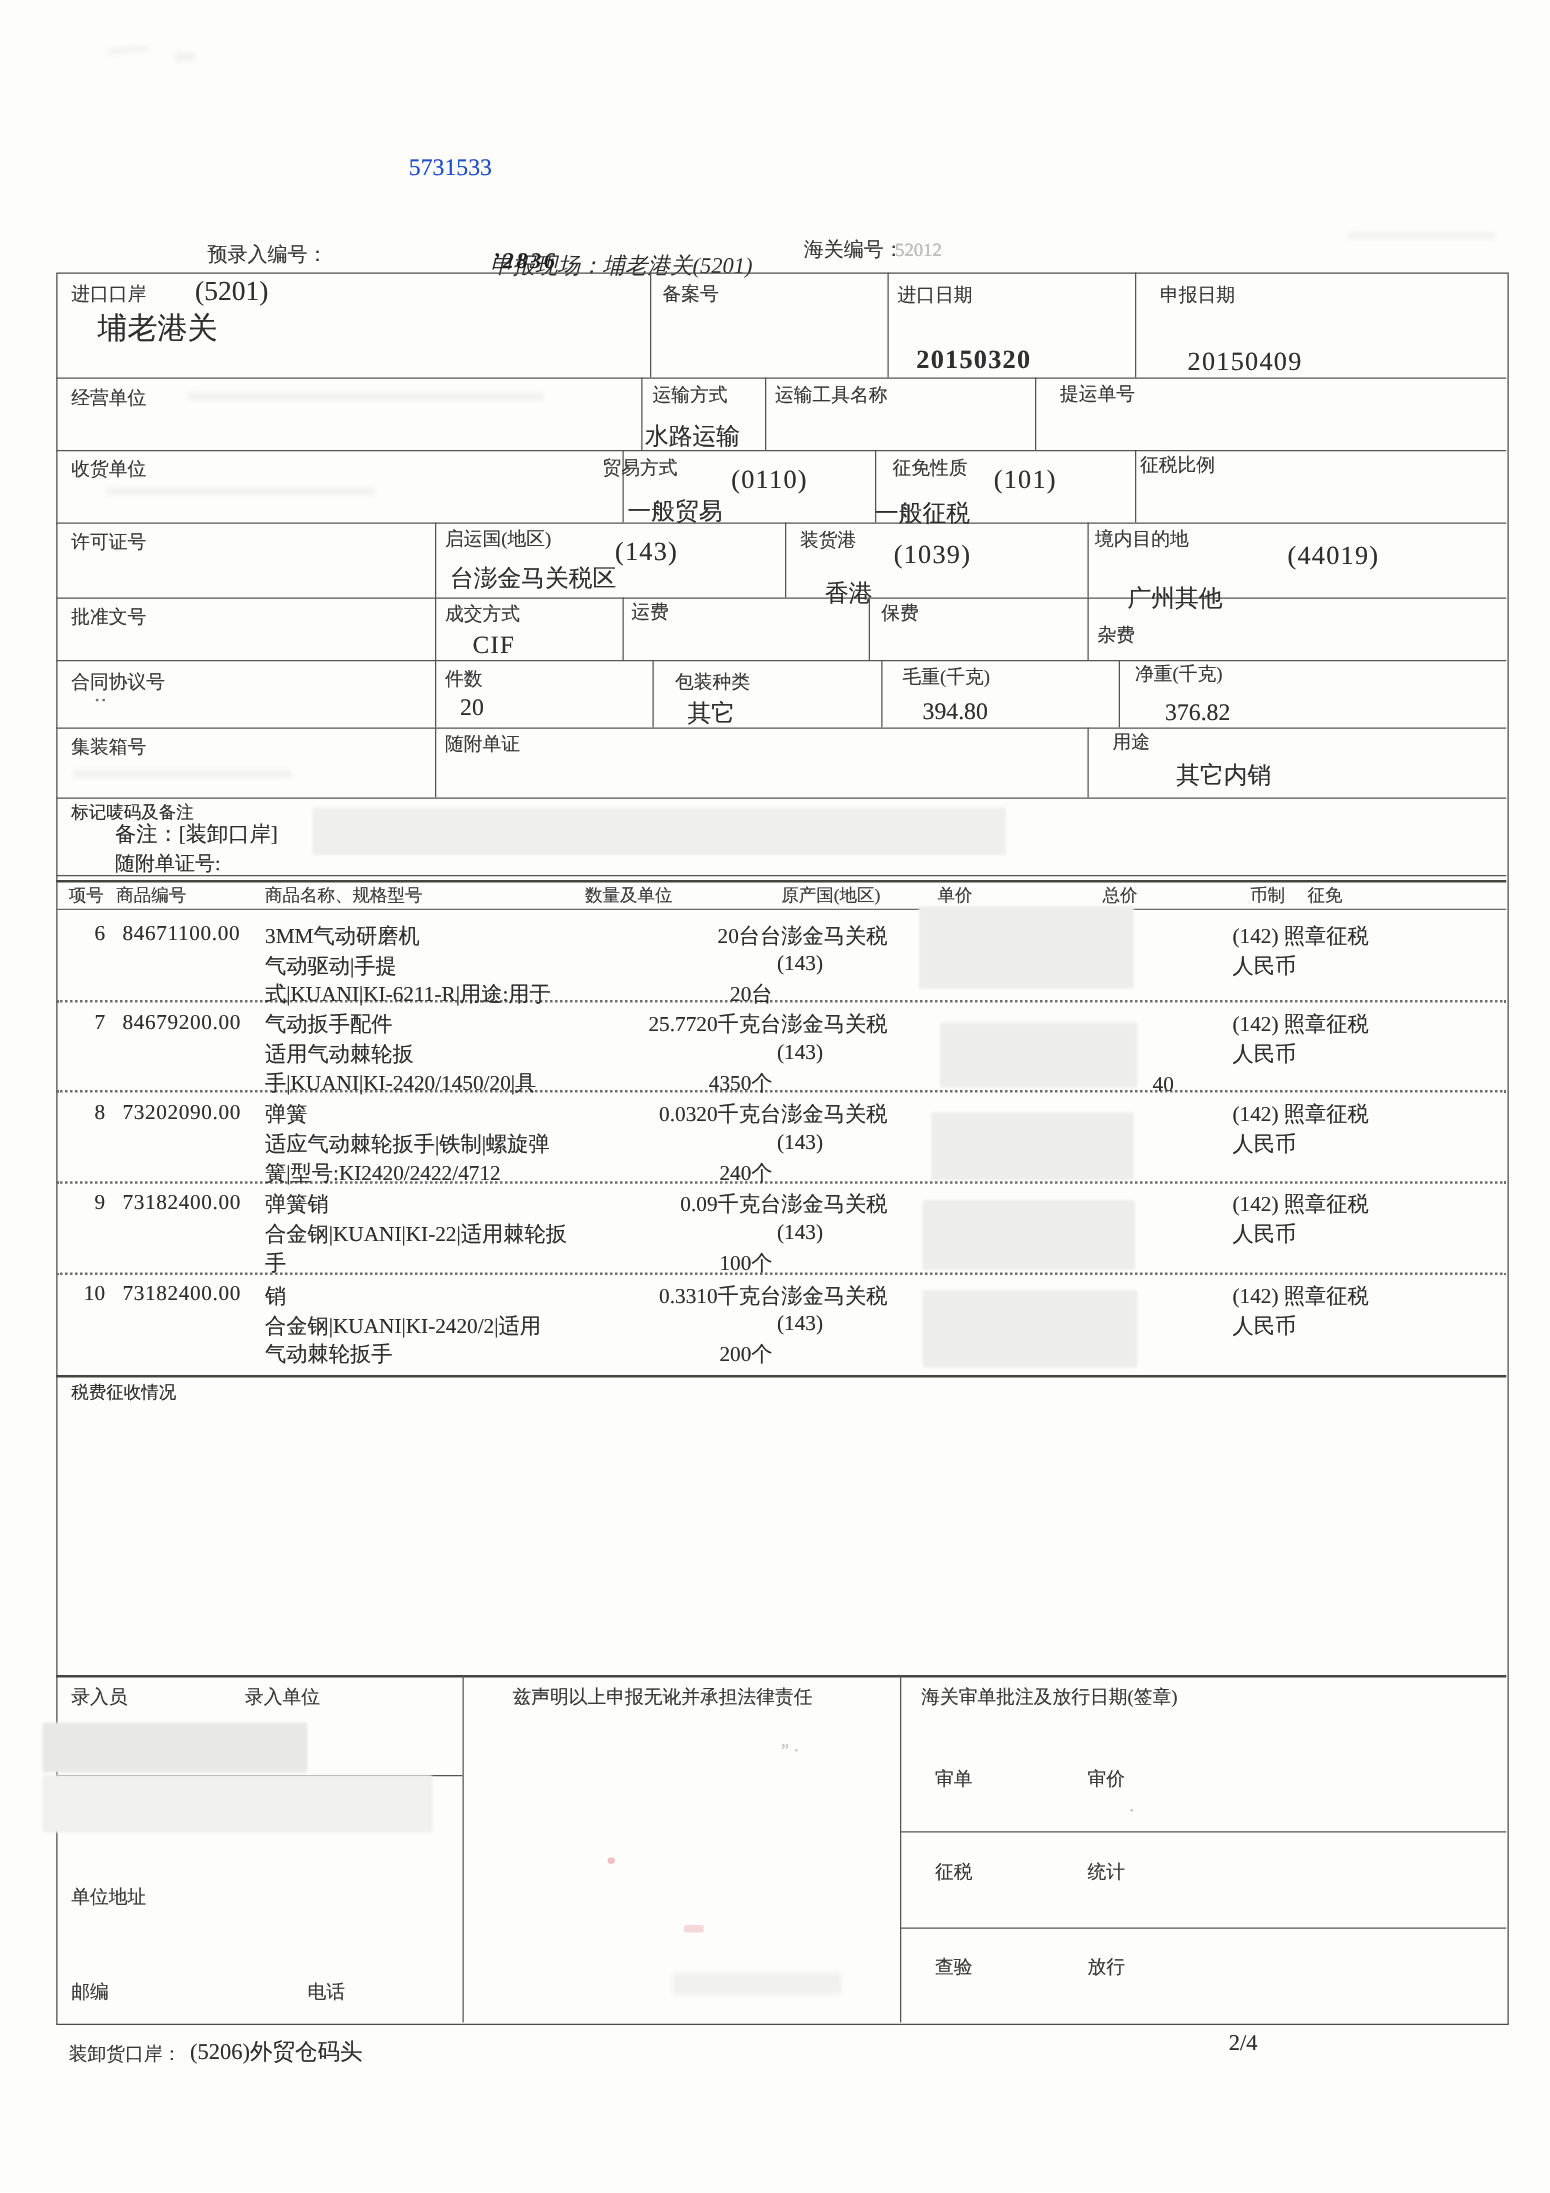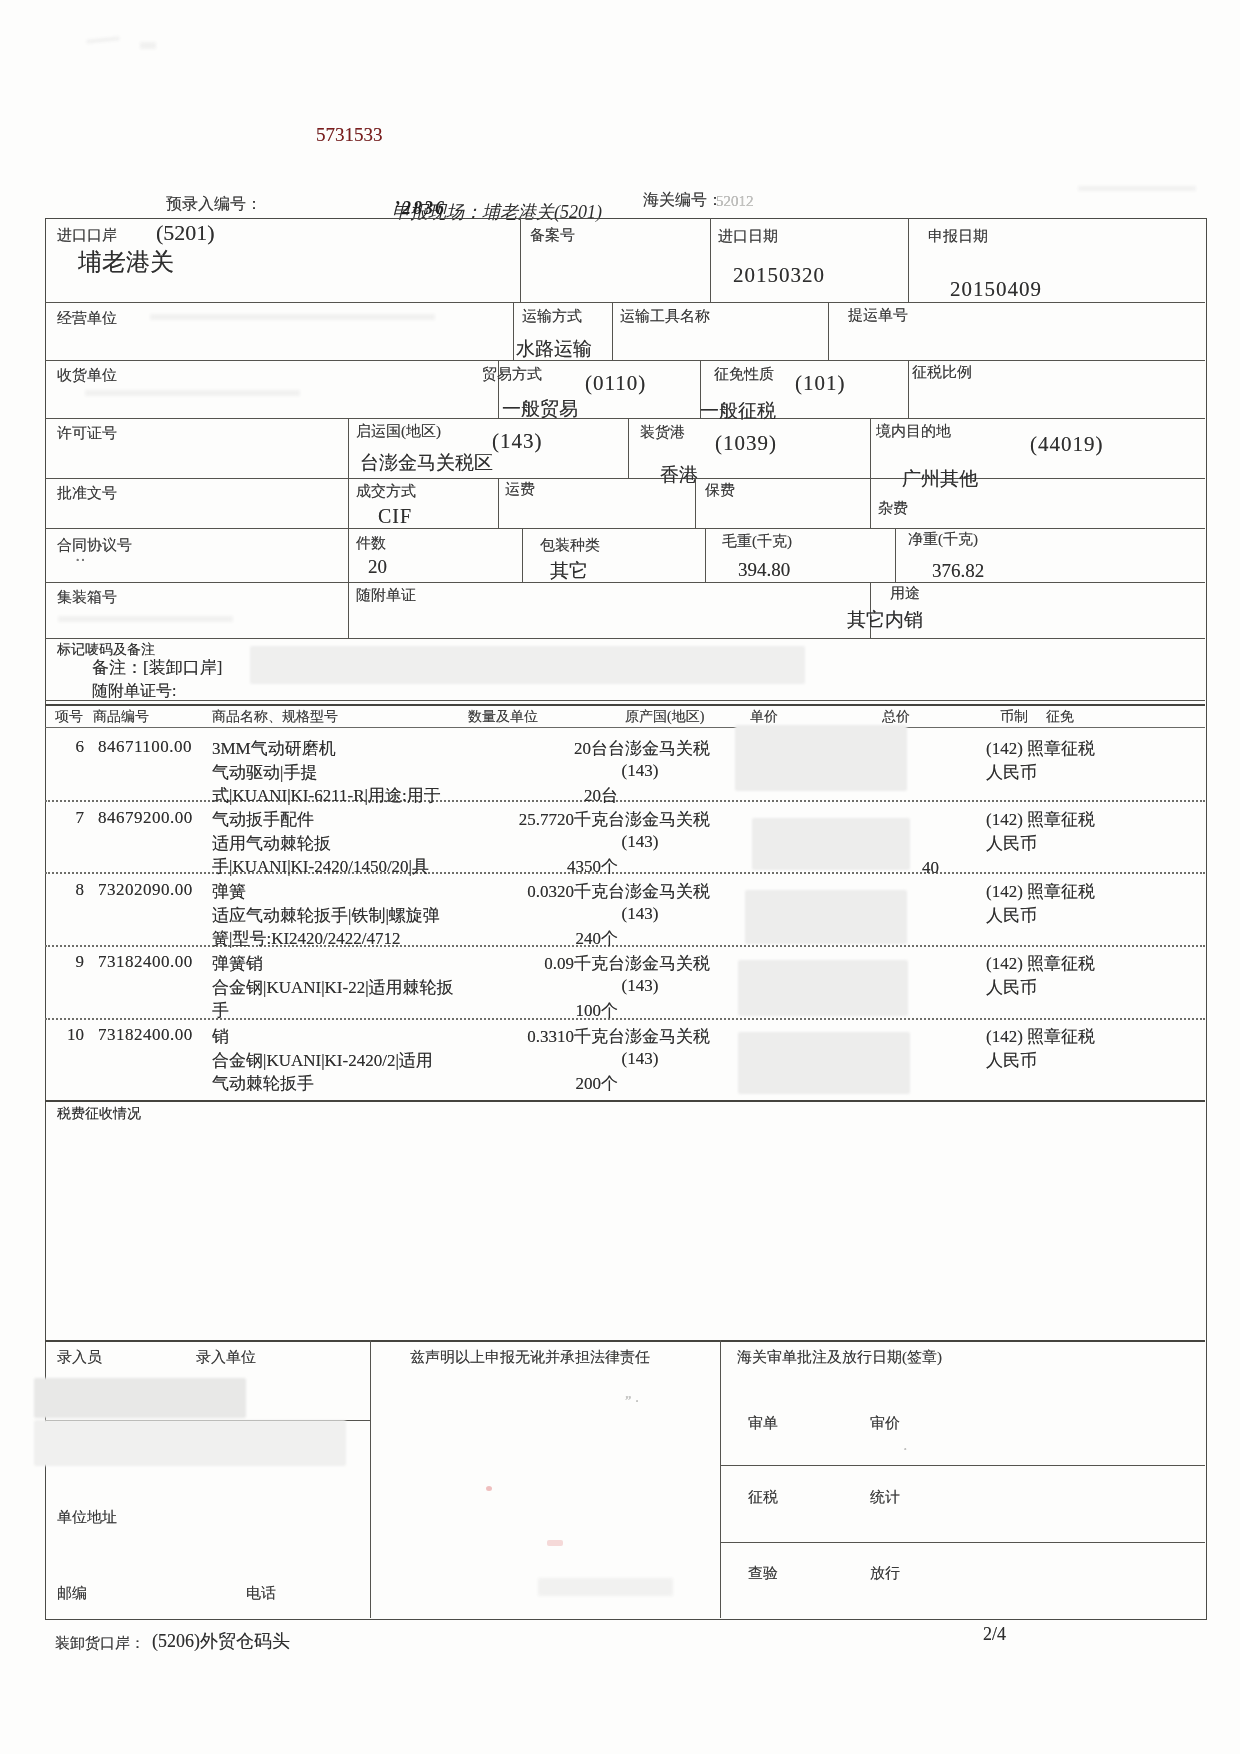--- a/index.html
+++ b/index.html
@@ -34,21 +34,21 @@
 </style>
 </head>
 <body>
 
 <div id="page">
 
   <div class="rdl" style="left:86px;top:38px;width:34px;height:4px;transform:rotate(-6deg);"></div>
   <div class="rdl" style="left:140px;top:42px;width:16px;height:7px;"></div>
   <div class="rdl" style="left:1078px;top:186px;width:118px;height:5px;"></div>
 
-  <div class="t" style="left:316px;top:124px;font-size:19px;color:#7f1d1d;filter:blur(.4px);">5731533</div>
+  <div class="t" style="left:327px;top:124px;font-size:19px;color:#1d4ed8;filter:blur(.4px);">5731533</div>
 
   <div class="t lbl" style="left:166px;top:194px;font-size:16px;">预录入编号：</div>
   <div class="t lbl" style="left:643px;top:190px;font-size:16px;">海关编号：</div>
   <div class="t" style="left:716px;top:193px;font-size:15px;color:#c2c2bf;">52012</div>
   <div class="stamp" style="left:392px;top:200px;">
     <span>申报现场：埔老港关(5201)</span>
     <b>’2836</b>
   </div>
 
   <div class="box" style="left:45px;top:218px;width:1160px;height:1400px;"></div>
@@ -97,21 +97,21 @@
   <div class="vl" style="left:348px;top:582px;height:56px;"></div>
   <div class="vl" style="left:870px;top:582px;height:56px;"></div>
   <div class="vl" style="left:370px;top:1340px;height:278px;"></div>
   <div class="vl" style="left:720px;top:1340px;height:278px;"></div>
 
   <div class="t lbl" style="left:57px;top:226px;">进口口岸</div>
   <div class="t" style="left:156px;top:220px;font-size:22px;">(5201)</div>
   <div class="t" style="left:78px;top:246px;font-size:24px;">埔老港关</div>
   <div class="t lbl" style="left:530px;top:226px;">备案号</div>
   <div class="t lbl" style="left:718px;top:227px;">进口日期</div>
-  <div class="t num" style="left:733px;top:263px;">20150320</div>
+  <div class="t num" style="left:733px;top:275px;font-weight:bold;">20150320</div>
   <div class="t lbl" style="left:928px;top:227px;">申报日期</div>
   <div class="t num" style="left:950px;top:277px;">20150409</div>
 
   <div class="t lbl" style="left:57px;top:309px;">经营单位</div>
   <div class="rdl" style="left:150px;top:314px;width:285px;height:6px;"></div>
   <div class="t lbl" style="left:522px;top:307px;">运输方式</div>
   <div class="t val" style="left:516px;top:336px;">水路运输</div>
   <div class="t lbl" style="left:620px;top:307px;">运输工具名称</div>
   <div class="t lbl" style="left:848px;top:306px;">提运单号</div>
 
@@ -151,21 +151,21 @@
   <div class="t val" style="left:550px;top:558px;">其它</div>
   <div class="t lbl" style="left:722px;top:532px;">毛重(千克)</div>
   <div class="t val" style="left:738px;top:559px;">394.80</div>
   <div class="t lbl" style="left:908px;top:530px;">净重(千克)</div>
   <div class="t val" style="left:932px;top:560px;">376.82</div>
 
   <div class="t lbl" style="left:57px;top:588px;">集装箱号</div>
   <div class="rdl" style="left:58px;top:616px;width:175px;height:6px;"></div>
   <div class="t lbl" style="left:356px;top:586px;">随附单证</div>
   <div class="t lbl" style="left:890px;top:584px;">用途</div>
-  <div class="t val" style="left:847px;top:607px;">其它内销</div>
+  <div class="t val" style="left:941px;top:607px;">其它内销</div>
 
   <div class="t" style="left:57px;top:641px;font-size:14px;">标记唛码及备注</div>
   <div class="t" style="left:92px;top:656px;font-size:17px;">备注：[装卸口岸]</div>
   <div class="rd" style="left:250px;top:646px;width:555px;height:38px;background:#efefee;"></div>
   <div class="t" style="left:92px;top:681px;font-size:16px;">随附单证号:</div>
 
   <div class="t hdr" style="left:55px;top:708px;">项号</div>
   <div class="t hdr" style="left:93px;top:708px;">商品编号</div>
   <div class="t hdr" style="left:212px;top:708px;">商品名称、规格型号</div>
   <div class="t hdr" style="left:468px;top:708px;">数量及单位</div>

